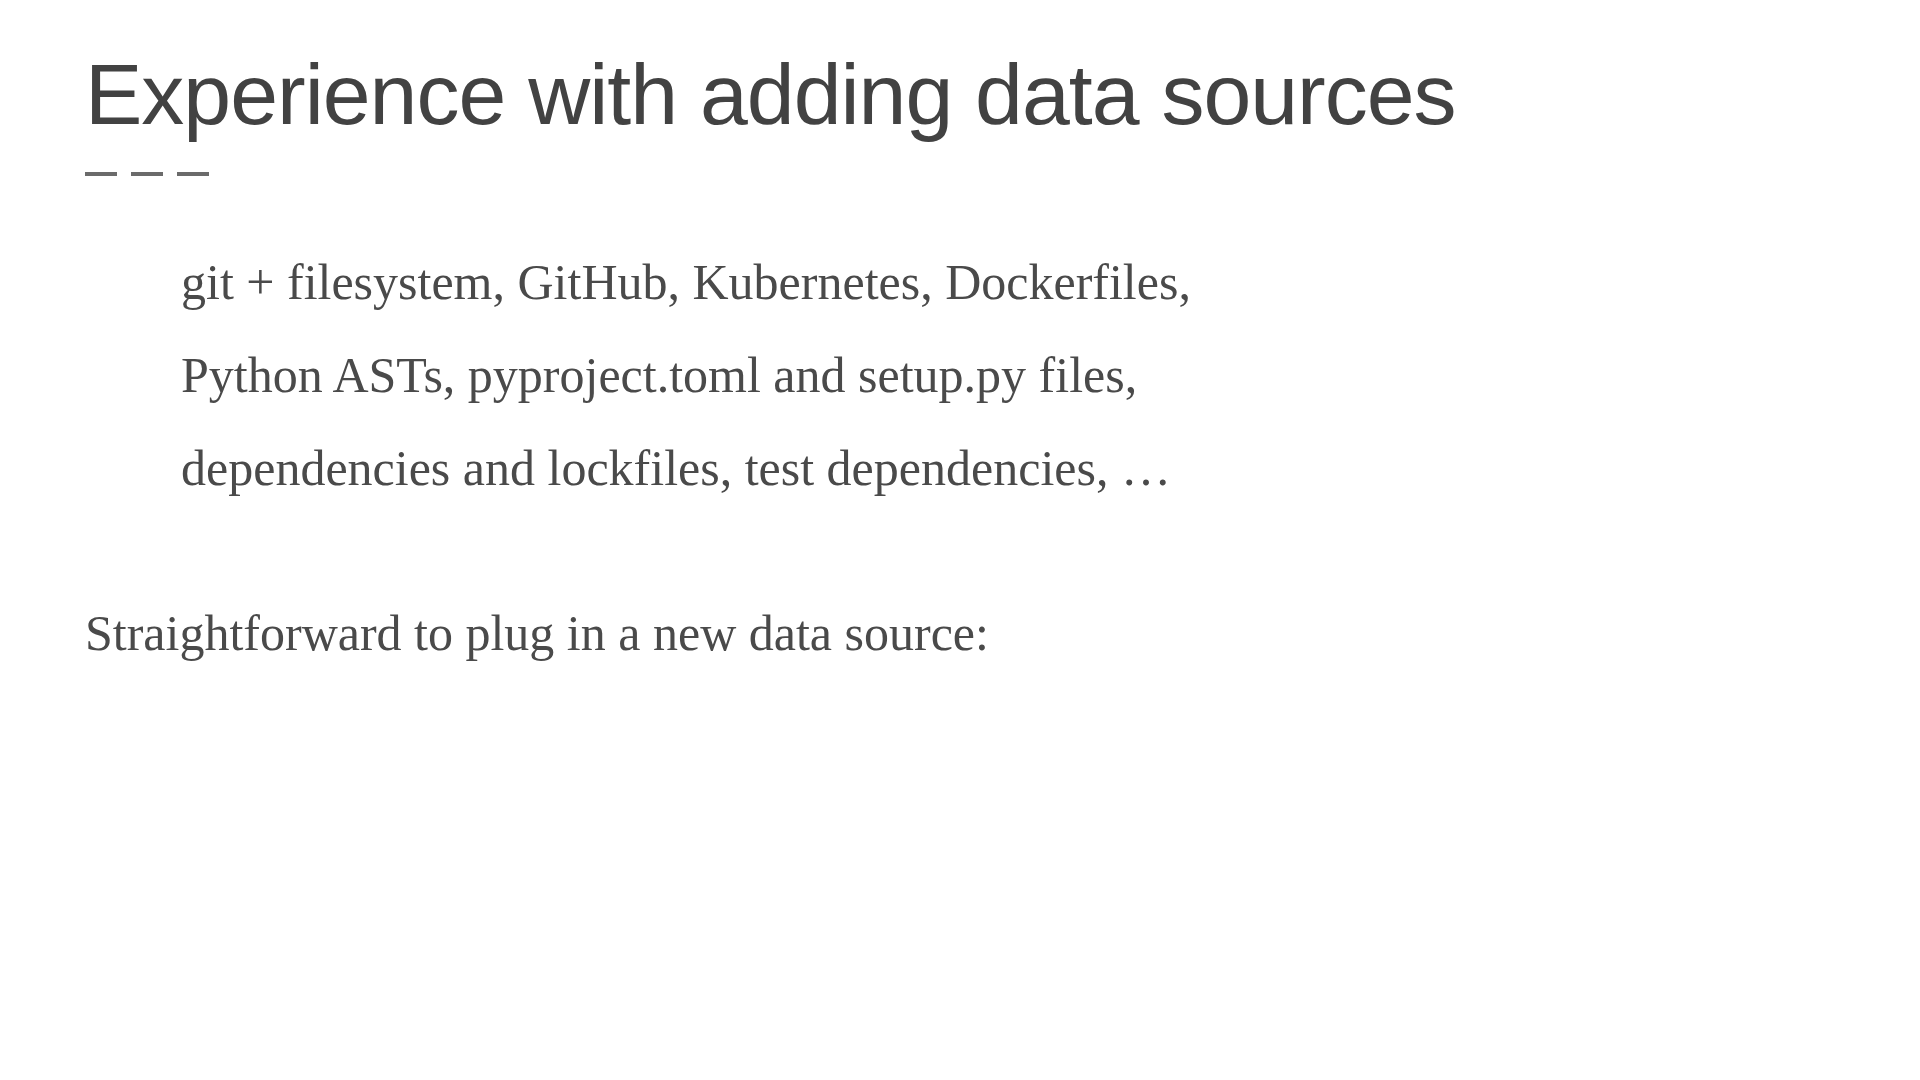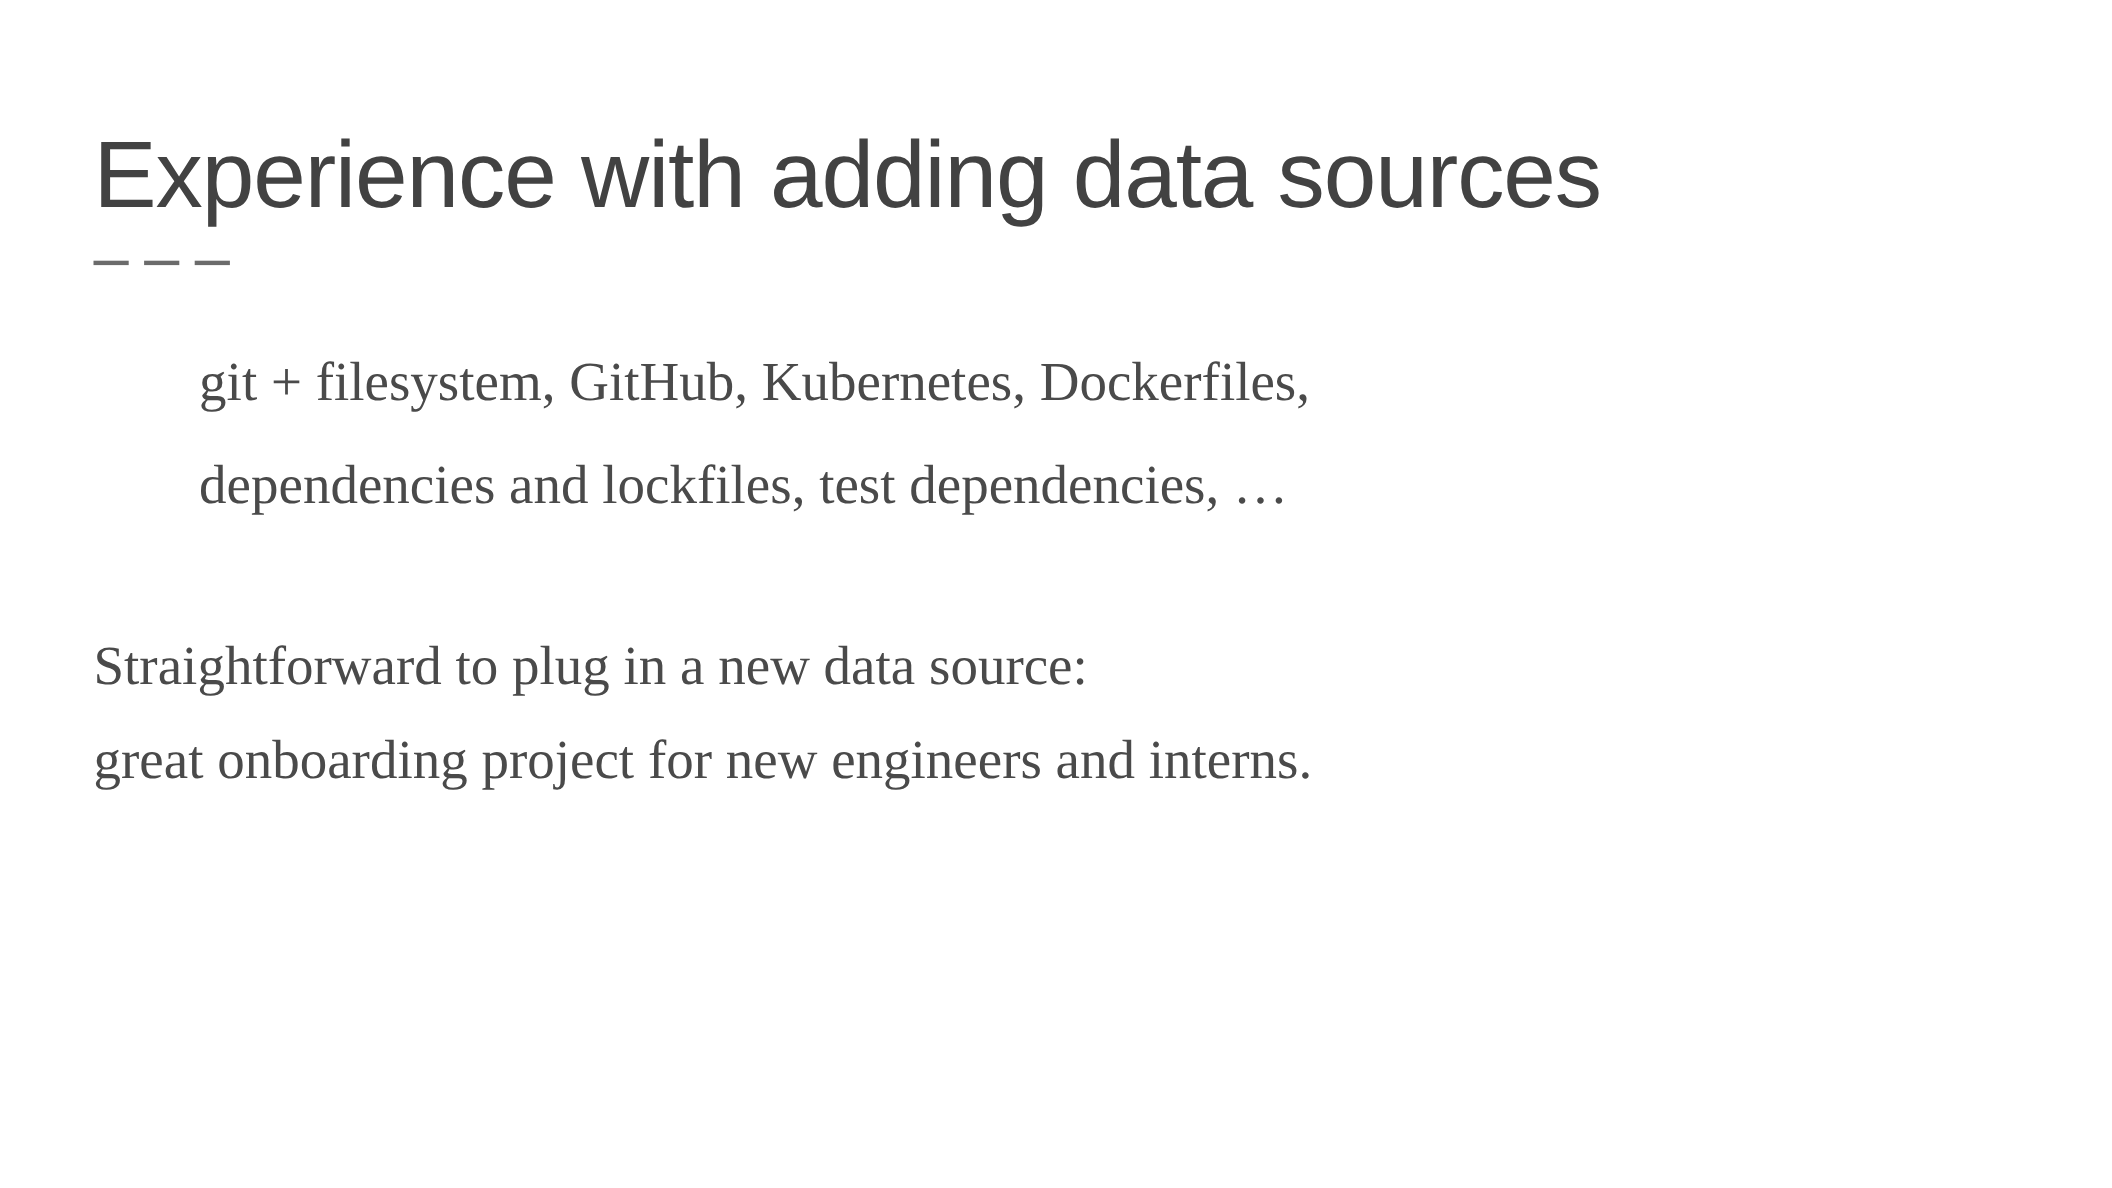--- a/index.html
+++ b/index.html
@@ -10,21 +10,21 @@
     body {
       width: 1920px;
       height: 1080px;
       background: #ffffff;
       font-family: Georgia, 'Times New Roman', serif;
       color: #3a3a3a;
       overflow: hidden;
       position: relative;
     }
     .slide {
-      padding: 110px 85px 80px 85px;
+      padding: 45px 85px 80px 85px;
       height: 100%;
     }
     .title {
       font-family: 'Arial Narrow', 'Helvetica Neue', Arial, sans-serif;
       font-stretch: condensed;
       font-size: 86px;
       font-weight: 400;
       color: #424242;
       letter-spacing: -1px;
       margin-bottom: 28px;
@@ -64,19 +64,19 @@
 
 <div class="slide">
   <h1 class="title">Experience with adding data sources</h1>
   <div class="divider">
     <span class="dash"></span>
     <span class="dash"></span>
     <span class="dash"></span>
   </div>
   <div class="body-text">
     <div class="indented">git + filesystem, GitHub, Kubernetes, Dockerfiles,</div>
+    <div class="indented">Python ASTs, pyproject.toml and setup.py files,</div>
     <div class="indented">dependencies and lockfiles, test dependencies, …</div>
     <div class="para2">
       <div class="para2-line1">Straightforward to plug in a new data source:</div>
-      <div>great onboarding project for new engineers and interns.</div>
     </div>
   </div>
 </div>
 
 </body></html>

